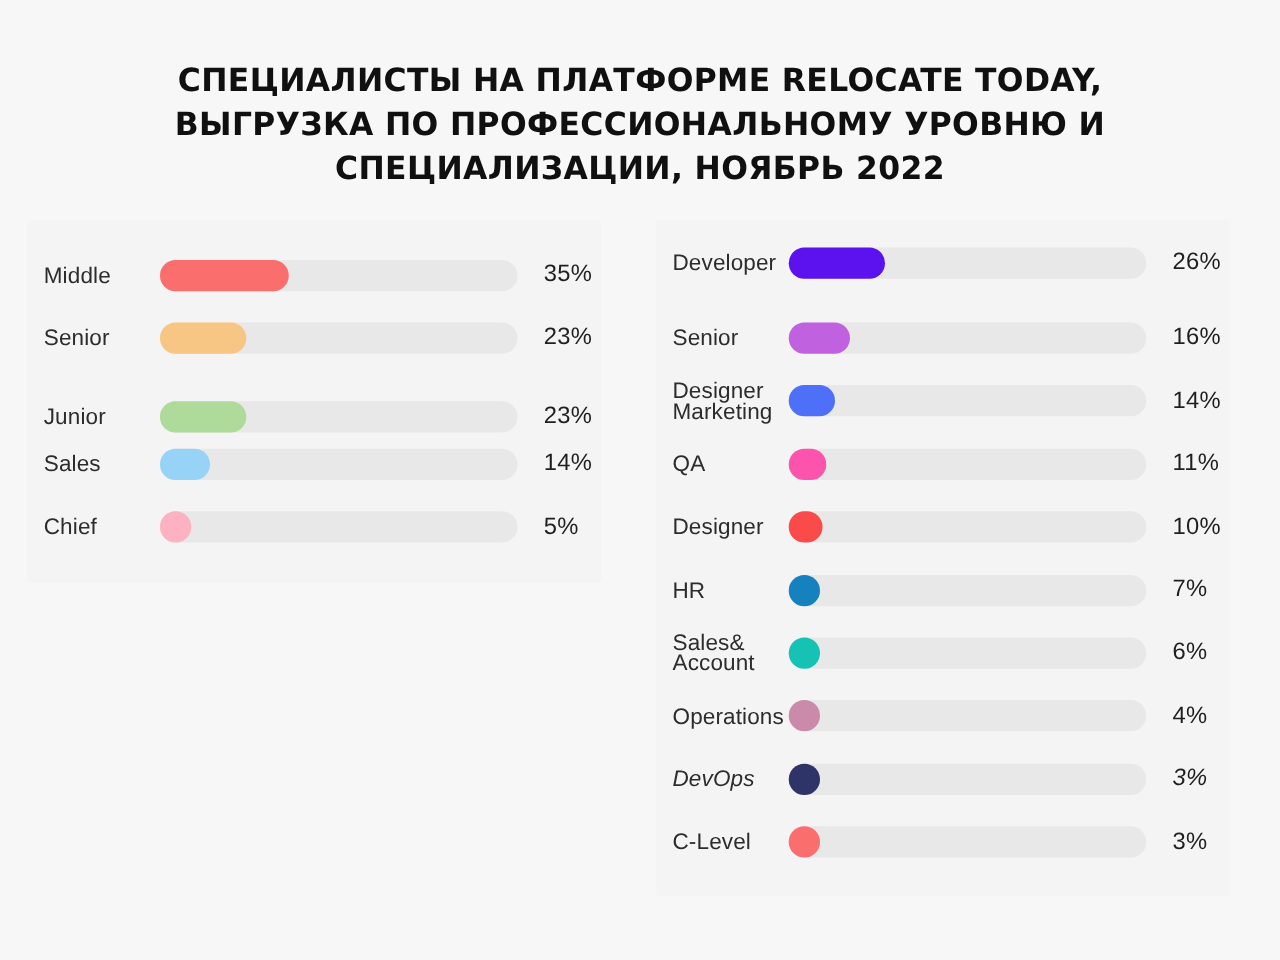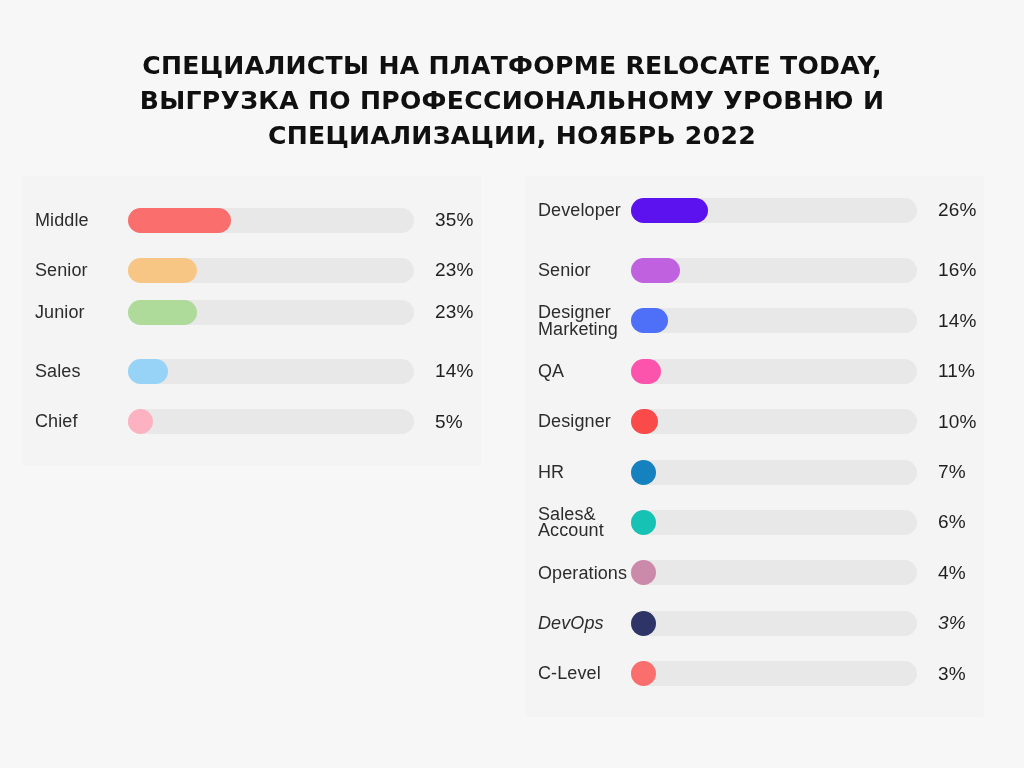--- a/index.html
+++ b/index.html
@@ -109,21 +109,21 @@
           </div>
           <div class="row-value">35%</div>
         </div>
         <div class="row" style="top: 79.4px;">
           <div class="row-label"><span>Senior</span></div>
           <div class="track" style="background: rgb(232, 232, 232);">
             <div class="bar" style="width: 24%; background: rgb(248, 198, 132);"></div>
           </div>
           <div class="row-value">23%</div>
         </div>
-        <div class="row" style="top: 121px;">
+        <div class="row" style="top: 142px;">
           <div class="row-label"><span>Junior</span></div>
           <div class="track" style="background: rgb(232, 232, 232);">
             <div class="bar" style="width: 24%; background: rgb(174, 218, 154);"></div>
           </div>
           <div class="row-value">23%</div>
         </div>
         <div class="row" style="top: 180.2px;">
           <div class="row-label"><span>Sales</span></div>
           <div class="track" style="background: rgb(232, 232, 232);">
             <div class="bar" style="width: 14%; background: rgb(150, 211, 247);"></div>

